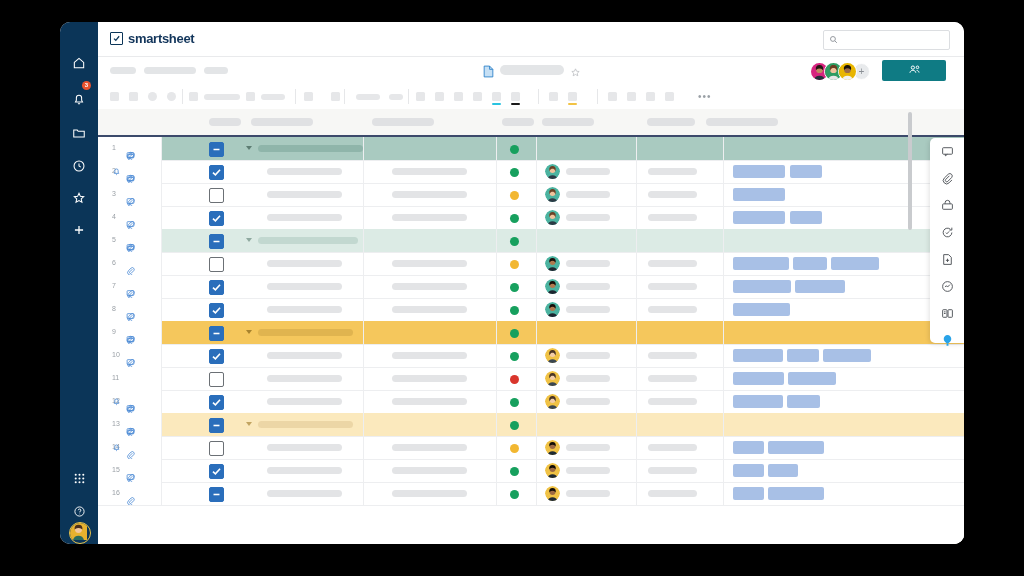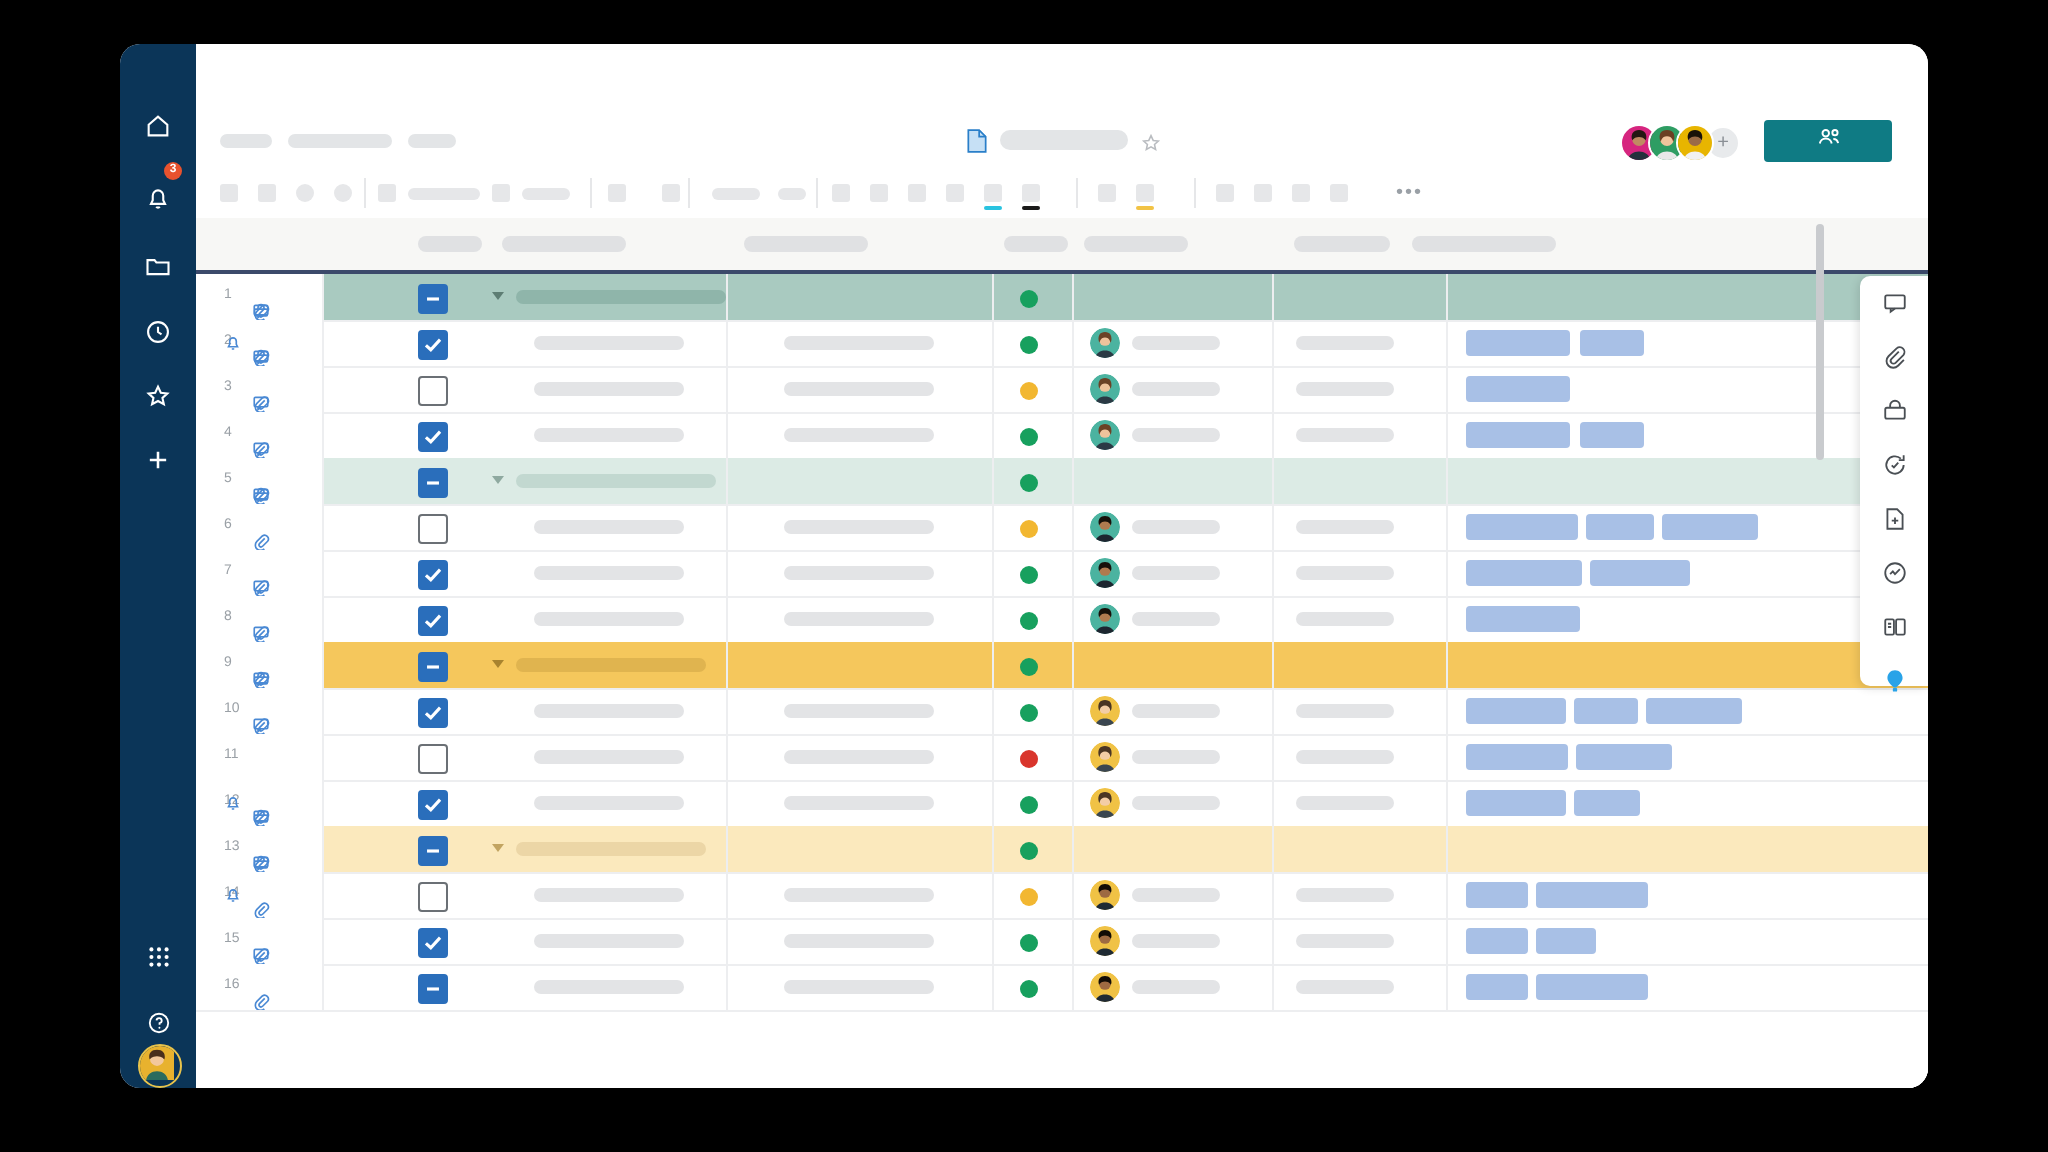--- a/index.html
+++ b/index.html
@@ -168,20 +168,39 @@
             <rect width="20" height="20" fill="#e8b22e"></rect>
             <circle cx="10" cy="7.6" r="4.1" fill="#f3c89c"></circle>
             <path d="M10 2.2c3.4 0 4.6 2 4.6 4.1 0 1-.3 1.6-.3 1.6S13 6 10 6 5.7 7.9 5.7 7.9s-.3-.6-.3-1.6C5.4 4.2 6.6 2.2 10 2.2Z" fill="#4a2f1c"></path>
             <path d="M3.6 20c.6-3.4 3.2-5.1 6.4-5.1s5.8 1.7 6.4 5.1Z" fill="#2b6b5e"></path>
           </svg>
       </div>
     </div>
 
     <div class="main">
 
+      <div class="hdr">
+        <div class="logo">
+          <span class="logo-mark">
+            <svg width="7" height="7" viewBox="0 0 10 10" fill="none" stroke="#0b3558" stroke-width="1.8">
+                <path d="M1.4 5.2 4 7.6 8.8 1.8"></path>
+              </svg>
+          </span>
+          <span class="logo-txt">smartsheet</span>
+        </div>
+        <div class="search">
+          <span>
+            <svg width="9" height="9" viewBox="0 0 24 24" fill="none" stroke="#8a8f95" stroke-width="2.4">
+                <circle cx="10.5" cy="10.5" r="6.5"></circle>
+                <path d="M15.5 15.5 21 21"></path>
+              </svg>
+          </span>
+          <input type="text" placeholder="" style="">
+        </div>
+      </div>
 
       <div class="menurow">
         <div class="ph" style="left:12px;top:11px;width:26px"></div>
         <div class="ph" style="left:46px;top:11px;width:52px"></div>
         <div class="ph" style="left:106px;top:11px;width:24px"></div>
         <span class="sheet-icon">
           <svg width="13" height="13" viewBox="0 0 24 24">
               <path d="M4 2h10l6 6v14H4Z" fill="#c6e0f5" stroke="#2a7fc9" stroke-width="1.6"></path>
               <path d="M14 2v6h6" fill="none" stroke="#2a7fc9" stroke-width="1.6"></path>
             </svg>

